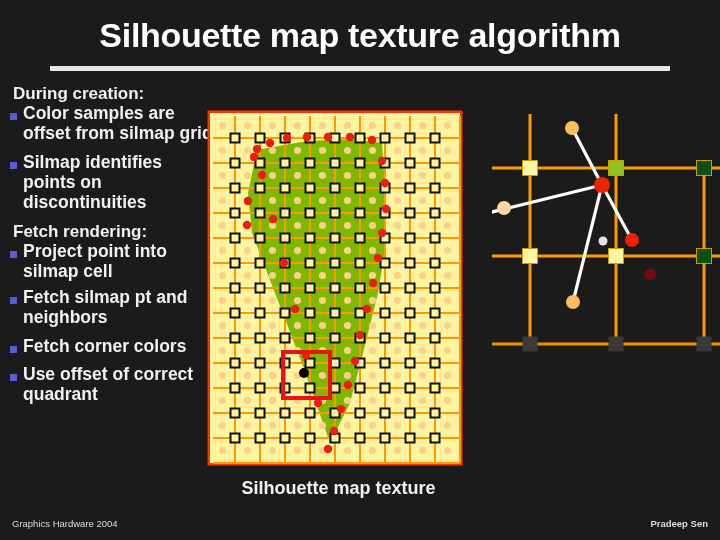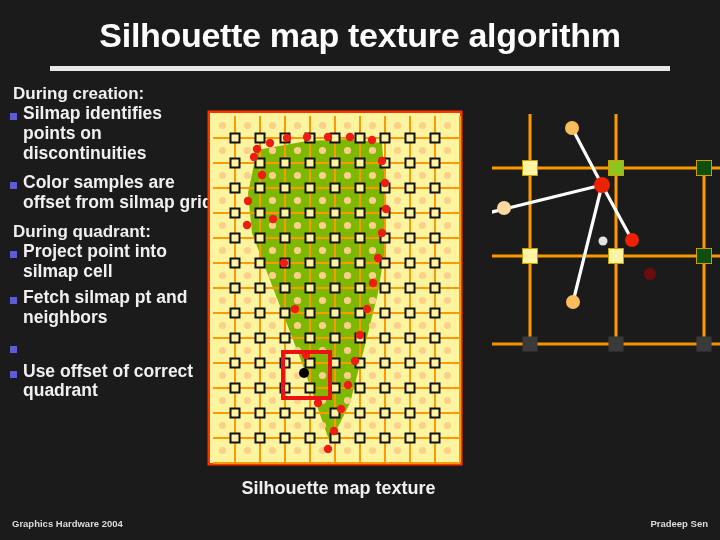--- a/index.html
+++ b/index.html
@@ -56,21 +56,21 @@
   }
 
   
   #cell-diagram{
     position:absolute;left:492px;top:106px;width:228px;height:262px;
   }
 
   
   #footer-left{
     position:absolute;left:12px;top:518px;
-    color:#dcdcdc;font-size:9.5px;font-weight:bold;
+    color:#dcdcdc;font-size:9.5px;font-weight:normal;
   }
   #footer-right{
     position:absolute;right:12px;top:518px;
     color:#dcdcdc;font-size:9.5px;font-weight:bold;
   }
   svg{display:block;}
 </style>
 </head>
 <body>
 
@@ -78,42 +78,43 @@
 
   <div id="slide-title">Silhouette map texture algorithm</div>
   <div id="title-rule"></div>
 
   <div id="bullet-column">
 
     <div class="section-head">During creation:</div>
 
     <div class="bullet-row">
       <span class="bullet-mark"></span>
+      <span class="bullet-text">Color samples are offset from silmap grid</span>
+    </div>
+
+    <div class="bullet-row">
+      <span class="bullet-mark"></span>
       <span class="bullet-text">Silmap identifies points on discontinuities</span>
     </div>
 
+    <div class="section-head">Fetch rendering:</div>
+
+    <div class="bullet-row tight">
+      <span class="bullet-mark"></span>
+      <span class="bullet-text">Project point into silmap cell</span>
+    </div>
+
     <div class="bullet-row">
       <span class="bullet-mark"></span>
-      <span class="bullet-text">Color samples are offset from silmap grid</span>
-    </div>
-
-    <div class="section-head">During quadrant:</div>
-
-    <div class="bullet-row tight">
-      <span class="bullet-mark"></span>
-      <span class="bullet-text">Project point into silmap cell</span>
+      <span class="bullet-text">Fetch silmap pt and neighbors</span>
     </div>
 
     <div class="bullet-row">
       <span class="bullet-mark"></span>
-      <span class="bullet-text">Fetch silmap pt and neighbors</span>
-    </div>
-
-    <div class="bullet-row">
-      <span class="bullet-mark"></span>
+      <span class="bullet-text">Fetch corner colors</span>
     </div>
 
     <div class="bullet-row">
       <span class="bullet-mark"></span>
       <span class="bullet-text">Use offset of correct quadrant</span>
     </div>
   </div>
 
   <div id="texture-figure">
     <svg id="texture-svg" width="263" height="365" viewBox="0 0 263 365">

